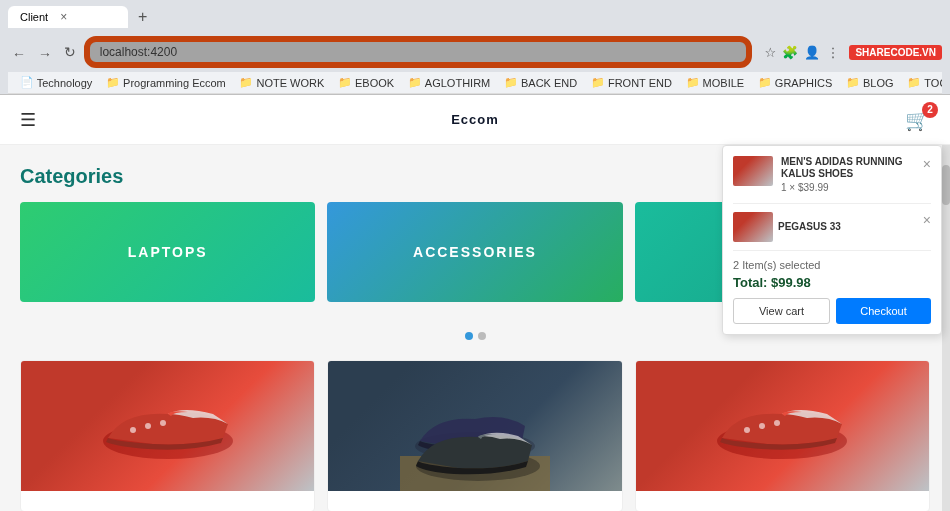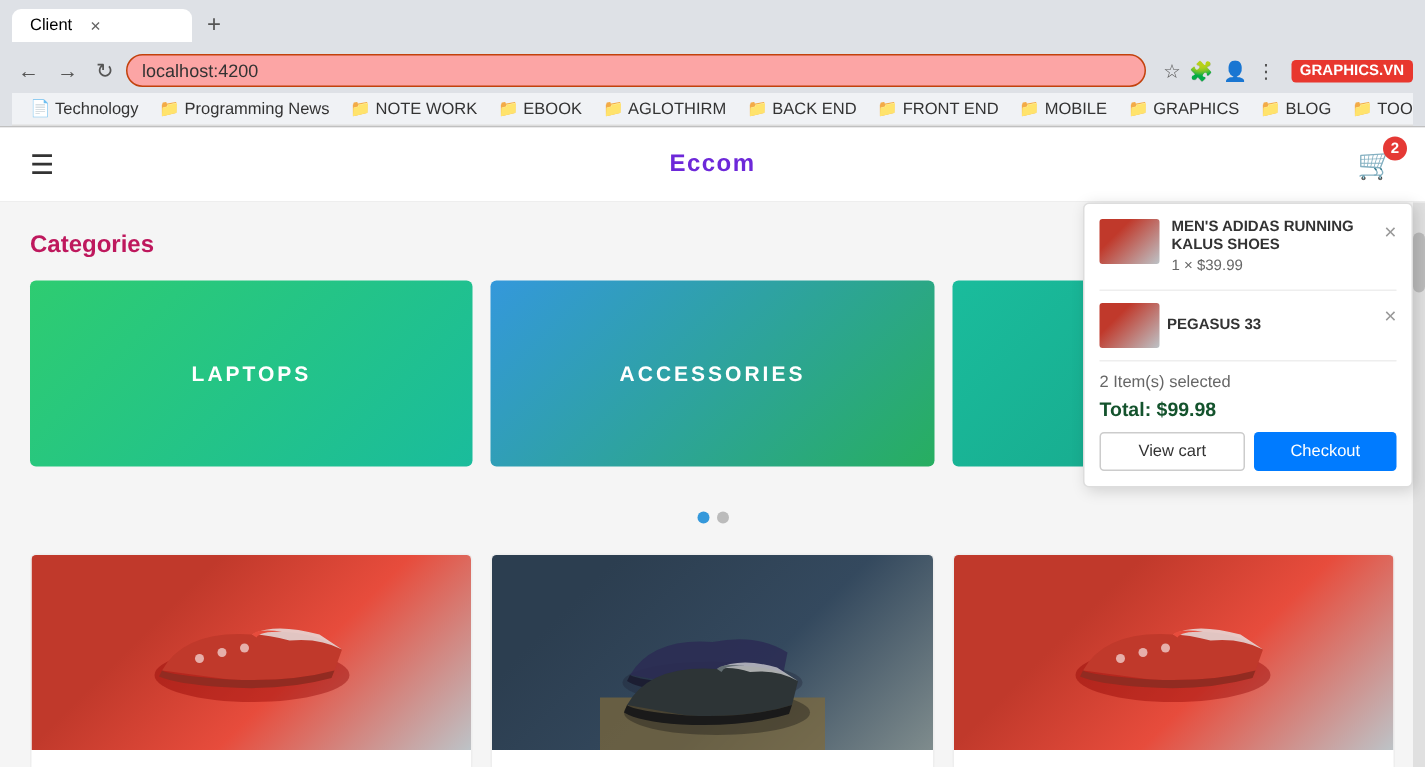--- a/index.html
+++ b/index.html
@@ -50,22 +50,22 @@
       background: none;
       border: none;
       cursor: pointer;
       color: #555;
       font-size: 14px;
       padding: 2px 4px;
       border-radius: 50%;
     }
     .browser-address-bar {
       flex: 1;
-      background: #fca5a5;
-      border: 1px solid #c2410c;
+      background: #a3a3a3;
+      border: 6px solid #c2410c;
       border-radius: 12px;
       padding: 3px 10px;
       font-size: 12px;
       color: #333;
       display: flex;
       align-items: center;
     }
     .browser-icons {
       display: flex;
       align-items: center;
@@ -122,23 +122,23 @@
     }
     .hamburger-icon {
       font-size: 18px;
       cursor: pointer;
       color: #333;
     }
     .app-title {
       position: absolute;
       left: 50%;
       transform: translateX(-50%);
-      font-size: 16px;
-      font-weight: bold;
-      color: #6d28d9;
+      font-size: 13px;
+      font-weight: bold;
+      color: #0f172a;
       letter-spacing: 1px;
     }
     .cart-icon-wrapper {
       position: relative;
       cursor: pointer;
     }
     .cart-icon {
       font-size: 20px;
       color: #333;
     }
@@ -160,33 +160,33 @@
 
     
     .main-content {
       background: #f5f5f5;
       padding: 20px;
       position: relative;
     }
 
     
     .section-title {
-      font-size: 16px;
-      font-weight: bold;
-      color: #be185d;
+      font-size: 20px;
+      font-weight: bold;
+      color: #0f766e;
       margin-bottom: 14px;
     }
     .categories-grid {
       display: flex;
       gap: 12px;
       margin-bottom: 30px;
     }
     .category-card {
       flex: 1;
-      height: 124px;
+      height: 100px;
       display: flex;
       align-items: center;
       justify-content: center;
       border-radius: 4px;
       cursor: pointer;
       font-size: 14px;
       font-weight: bold;
       letter-spacing: 2px;
       color: #fff;
     }
@@ -391,31 +391,31 @@
     <button class="browser-nav-btn">→</button>
     <button class="browser-nav-btn">↻</button>
     <div class="browser-address-bar">
       <span style="font-size:12px;color:#333;">localhost:4200</span>
     </div>
     <div class="browser-icons">
       <span class="browser-icon">☆</span>
       <span class="browser-icon">🧩</span>
       <span class="browser-icon">👤</span>
       <span class="browser-icon">⋮</span>
-      <span class="sharecode-logo">GRAPHICS.VN</span>
+      <span class="sharecode-logo">SHARECODE.VN</span>
     </div>
   </div>
   <div class="bookmarks-bar">
     <span class="bookmark-item">
       <span>📄</span>
       <span>Technology</span>
     </span>
     <span class="bookmark-item">
       <span class="bookmark-folder">📁</span>
-      <span>Programming News</span>
+      <span>Programming Eccom</span>
     </span>
     <span class="bookmark-item">
       <span class="bookmark-folder">📁</span>
       <span>NOTE WORK</span>
     </span>
     <span class="bookmark-item">
       <span class="bookmark-folder">📁</span>
       <span>EBOOK</span>
     </span>
     <span class="bookmark-item">

